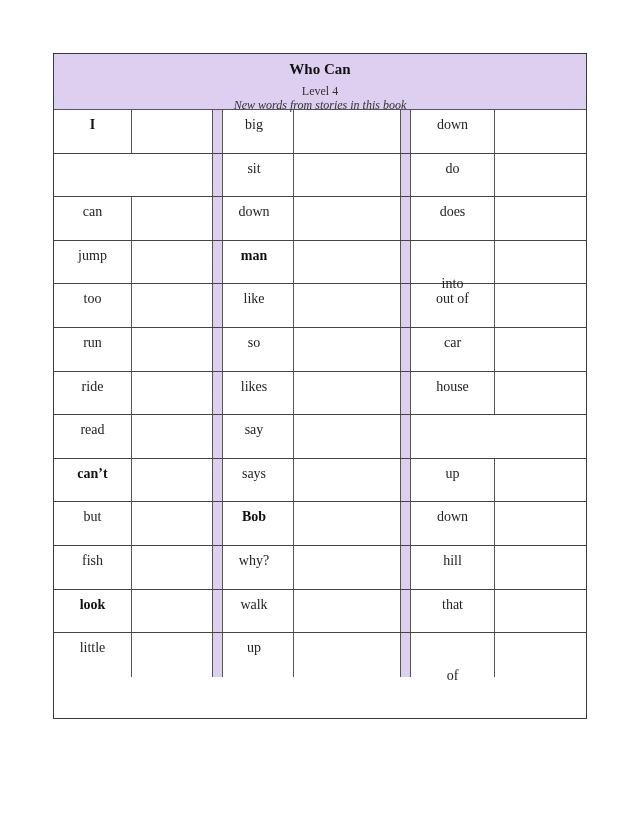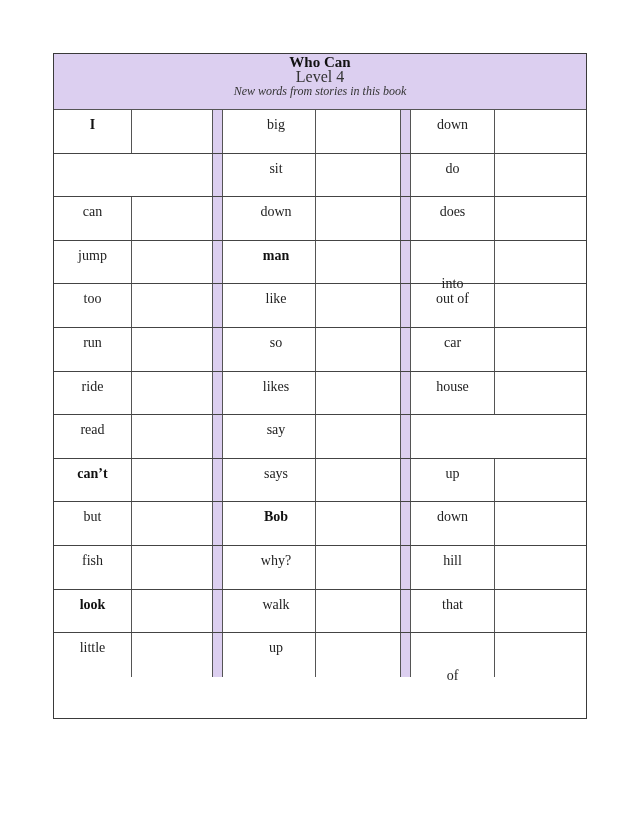--- a/index.html
+++ b/index.html
@@ -32,27 +32,28 @@
       height: 56px;
       background: #dccff0;
       border-bottom: 1.5px solid #555555;
       box-sizing: border-box;
       text-align: center;
     }
     .header .title {
       font-weight: bold;
       font-size: 15px;
       line-height: 15px;
-      margin-top: 1px;
+      margin-top: 8px;
       color: #111111;
     }
     .header .level {
-      font-size: 16px;
+      font-size: 12px;
       line-height: 14px;
       color: #333333;
+      margin-top: 7px;
     }
     .header .subtitle {
       font-size: 12px;
       line-height: 14px;
       color: #333333;
       font-style: italic;
     }
     .grid {
       position: absolute;
       left: 0;
@@ -98,21 +99,21 @@
       top: 25px;
       margin-top: 10px;
     }
     .w-text.bold {
       font-weight: bold;
       color: #111111;
     }
     .c0 { left: 0; width: 78px; }
     .c1 { left: 78px; width: 81px; }
     .s1 { left: 159px; width: 10px; }
-    .c2 { left: 183px; width: 79px; }
+    .c2 { left: 161px; width: 79px; }
     .c3 { left: 248px; width: 99px; }
     .s2 { left: 347px; width: 10px; }
     .c4 { left: 357px; width: 84px; }
     .c5 { left: 441px; width: 92px; border-right: none; }
   </style>
 </head>
 <body>
 
 <div class="sheet">
   <div class="header">

